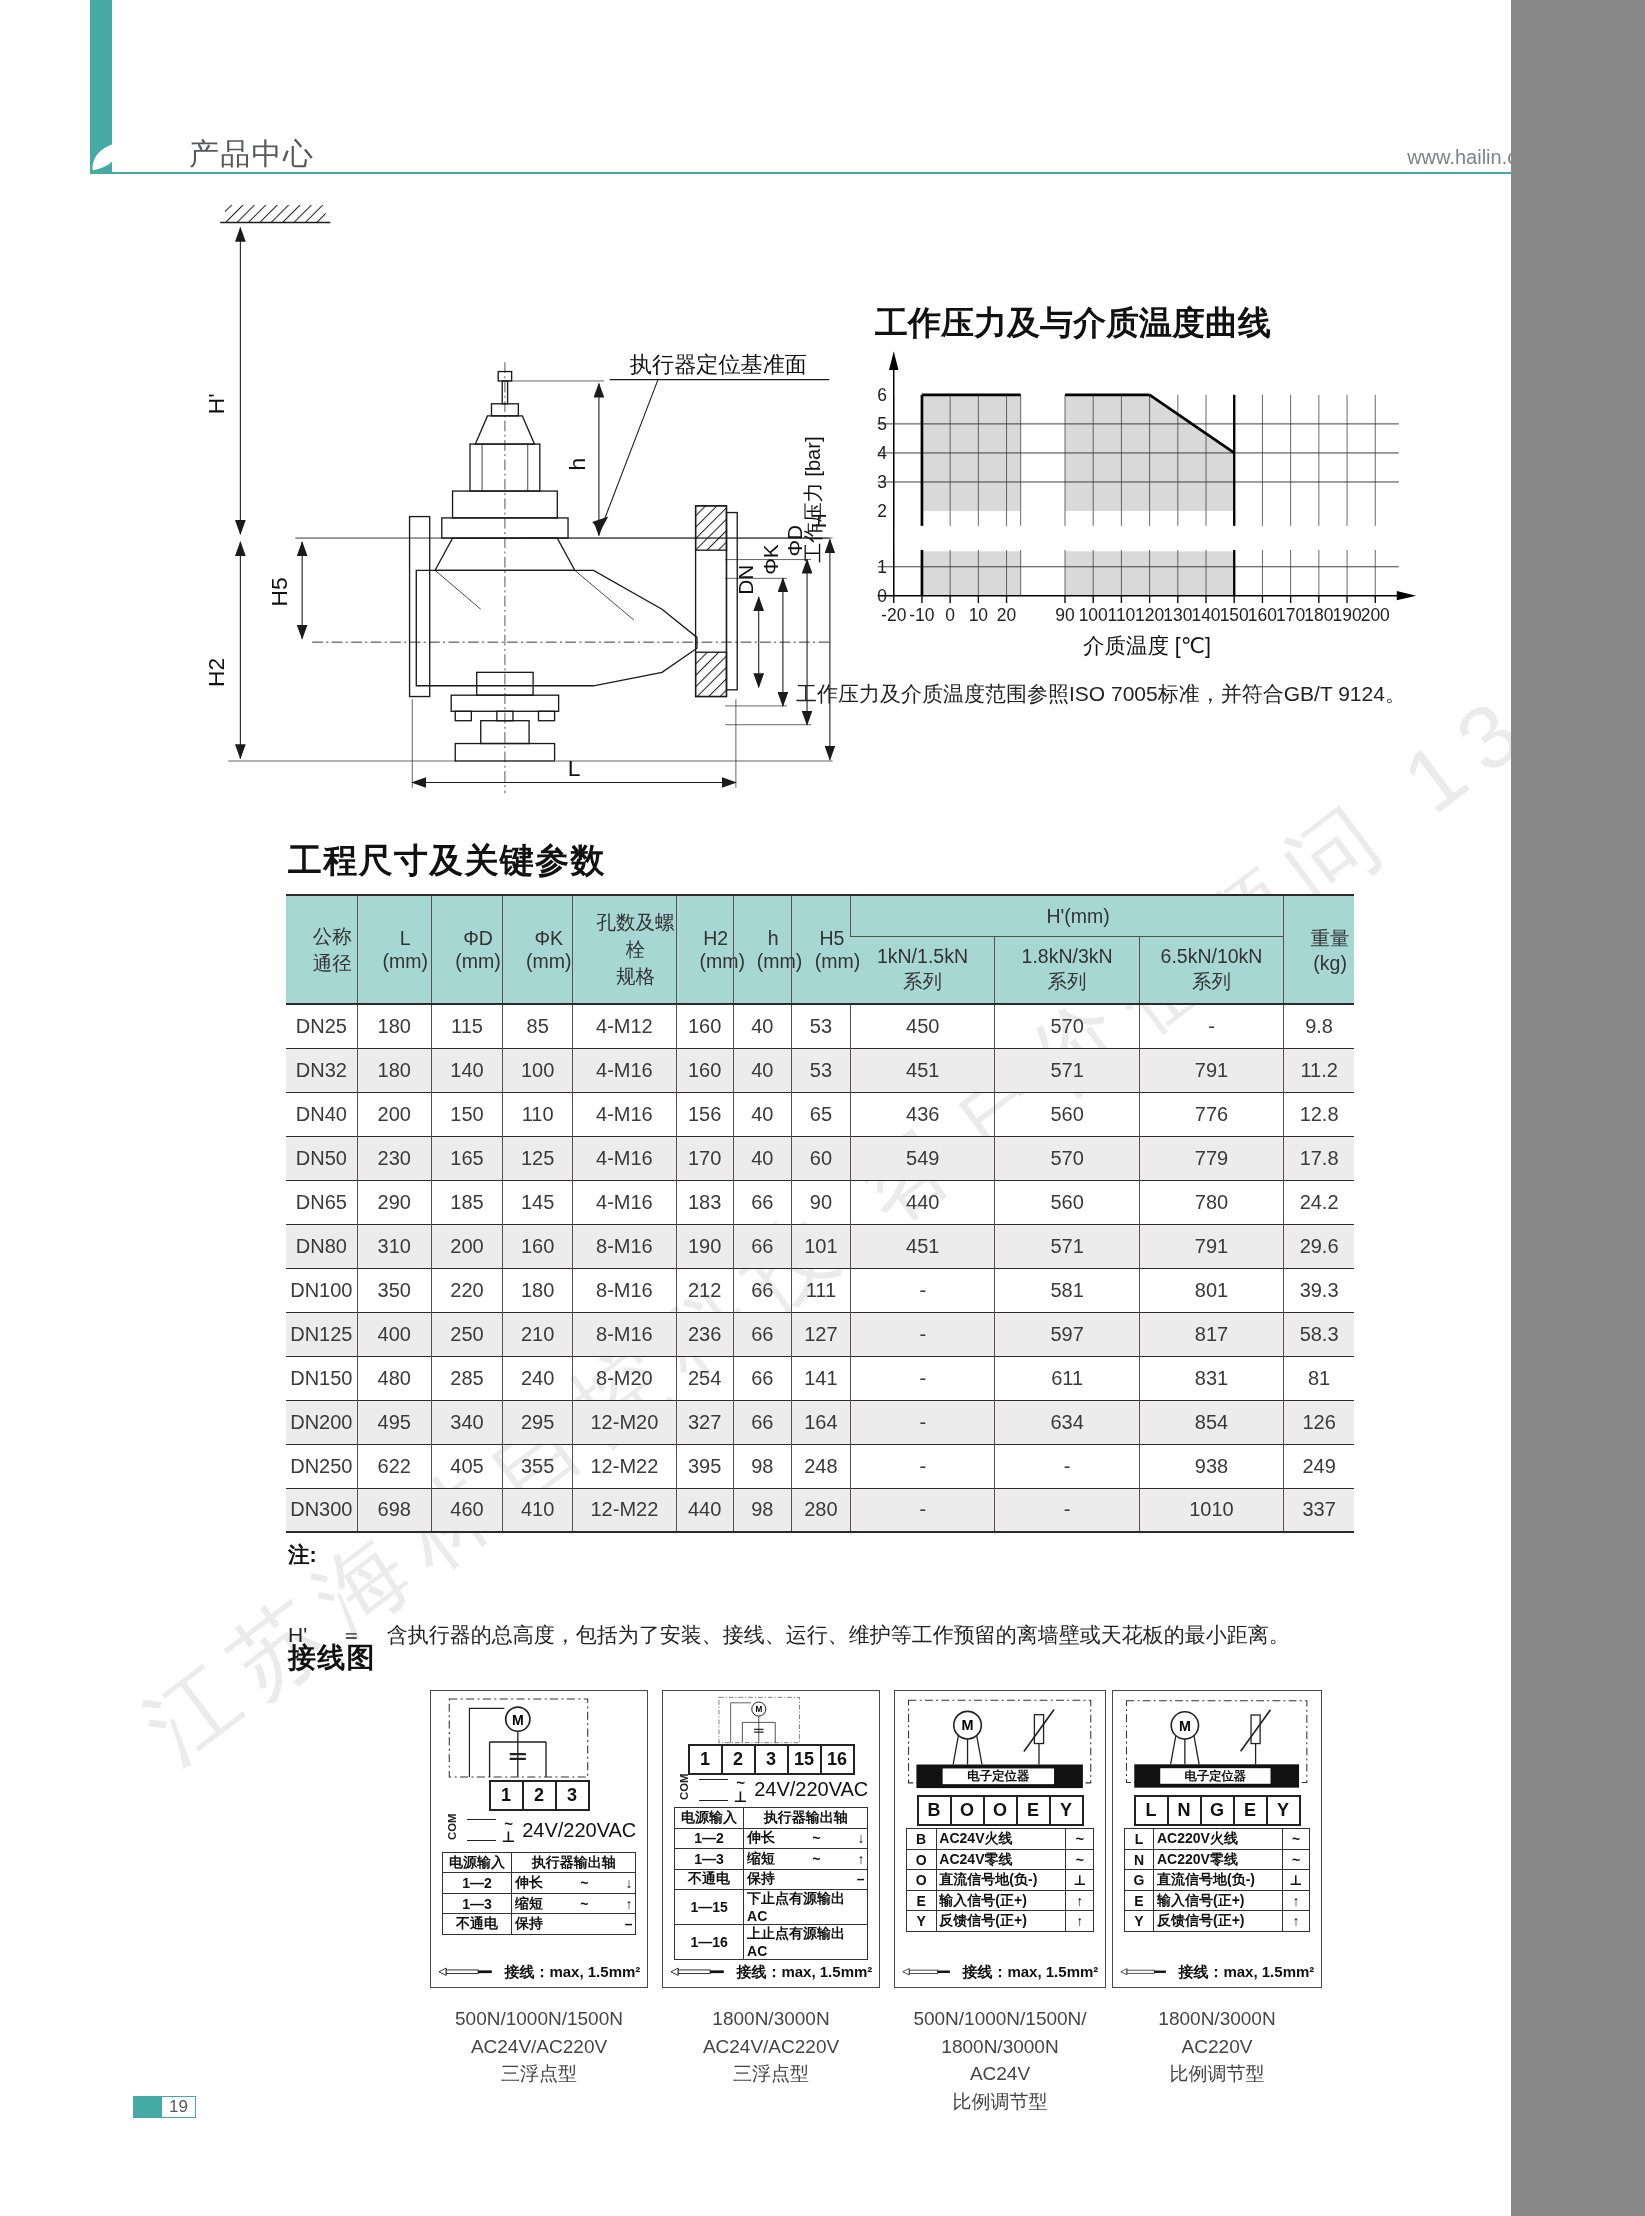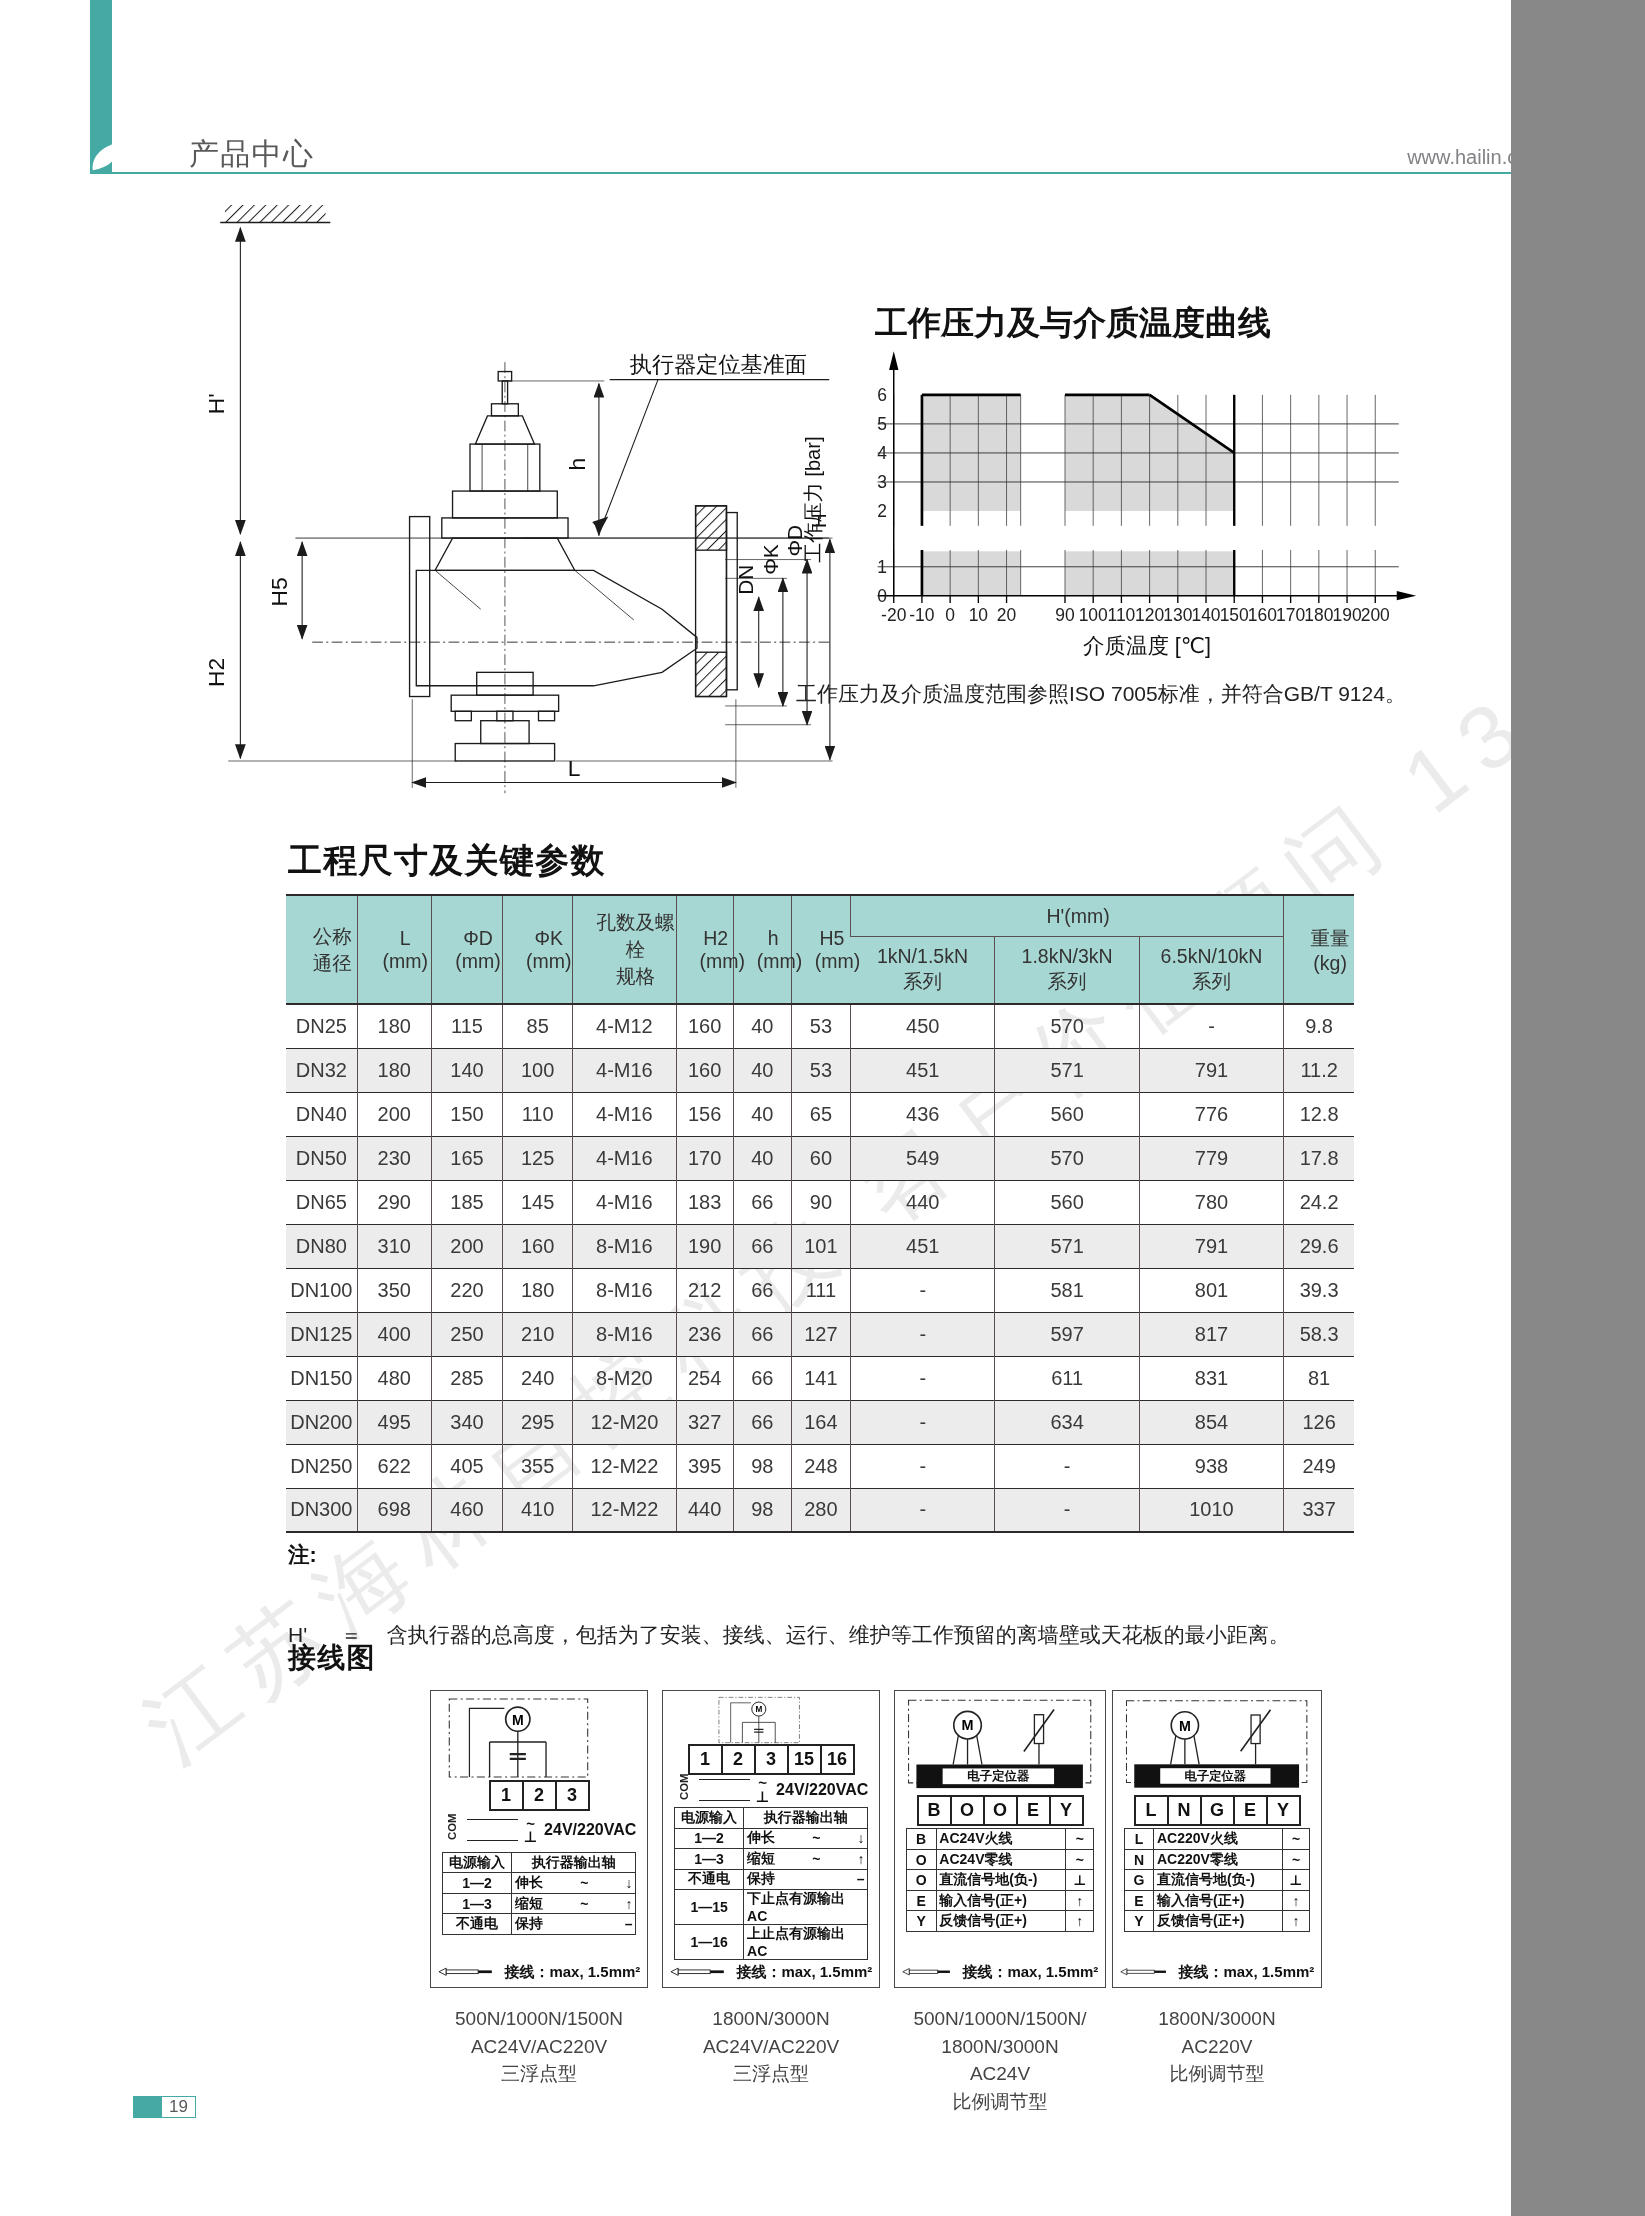--- a/index.html
+++ b/index.html
@@ -48,21 +48,21 @@
          display:flex;flex-direction:column;align-items:stretch;padding:4px 6.7px;}
   .schem-svg{width:100%;display:block;}
   .terms{display:flex;justify-content:center;margin-top:-1.3px;}
   .term{width:31px;height:27px;border:2px solid #222;margin-left:-2px;display:flex;align-items:center;
         justify-content:center;font-size:18px;font-weight:bold;color:#111;background:#fff;}
   .term:first-child{margin-left:0;}
   .volt{display:flex;align-items:center;height:36px;margin:1.3px 4px;}
   .volt .com{transform:rotate(-90deg);font-size:11.4px;font-weight:bold;color:#222;width:20px;}
   .volt .wires{flex:1;height:20px;border-top:1.3px solid #222;border-bottom:1.3px solid #222;margin:0 5.4px;}
   .volt .vsym{font-size:15px;font-weight:bold;line-height:0.9;text-align:center;color:#111;}
-  .volt .vtext{font-size:16px;font-weight:bold;color:#111;margin-left:6.7px;white-space:nowrap;}
+  .volt .vtext{font-size:20px;font-weight:normal;color:#111;margin-left:6.7px;white-space:nowrap;}
   table.mini{width:96%;margin:2.7px auto 0;border-collapse:collapse;font-size:14px;color:#111;}
   table.mini td,table.mini th{border:1.3px solid #333;height:19.5px;padding:0 2.7px;font-weight:bold;}
   table.mini th{text-align:center;}
   td.mc1{width:36%;text-align:center;}
   td.mc2 .srow{display:flex;justify-content:space-between;align-items:center;}
   table.sig td.sl{width:16%;text-align:center;}
   table.sig td.sd{text-align:left;}
   table.sig td.ss{width:15%;text-align:center;}
   .cable{display:flex;align-items:center;justify-content:center;margin-top:auto;padding:2.7px 0 1.3px;}
   .cable-text{font-size:15px;font-weight:bold;color:#111;margin-left:12px;white-space:nowrap;}

